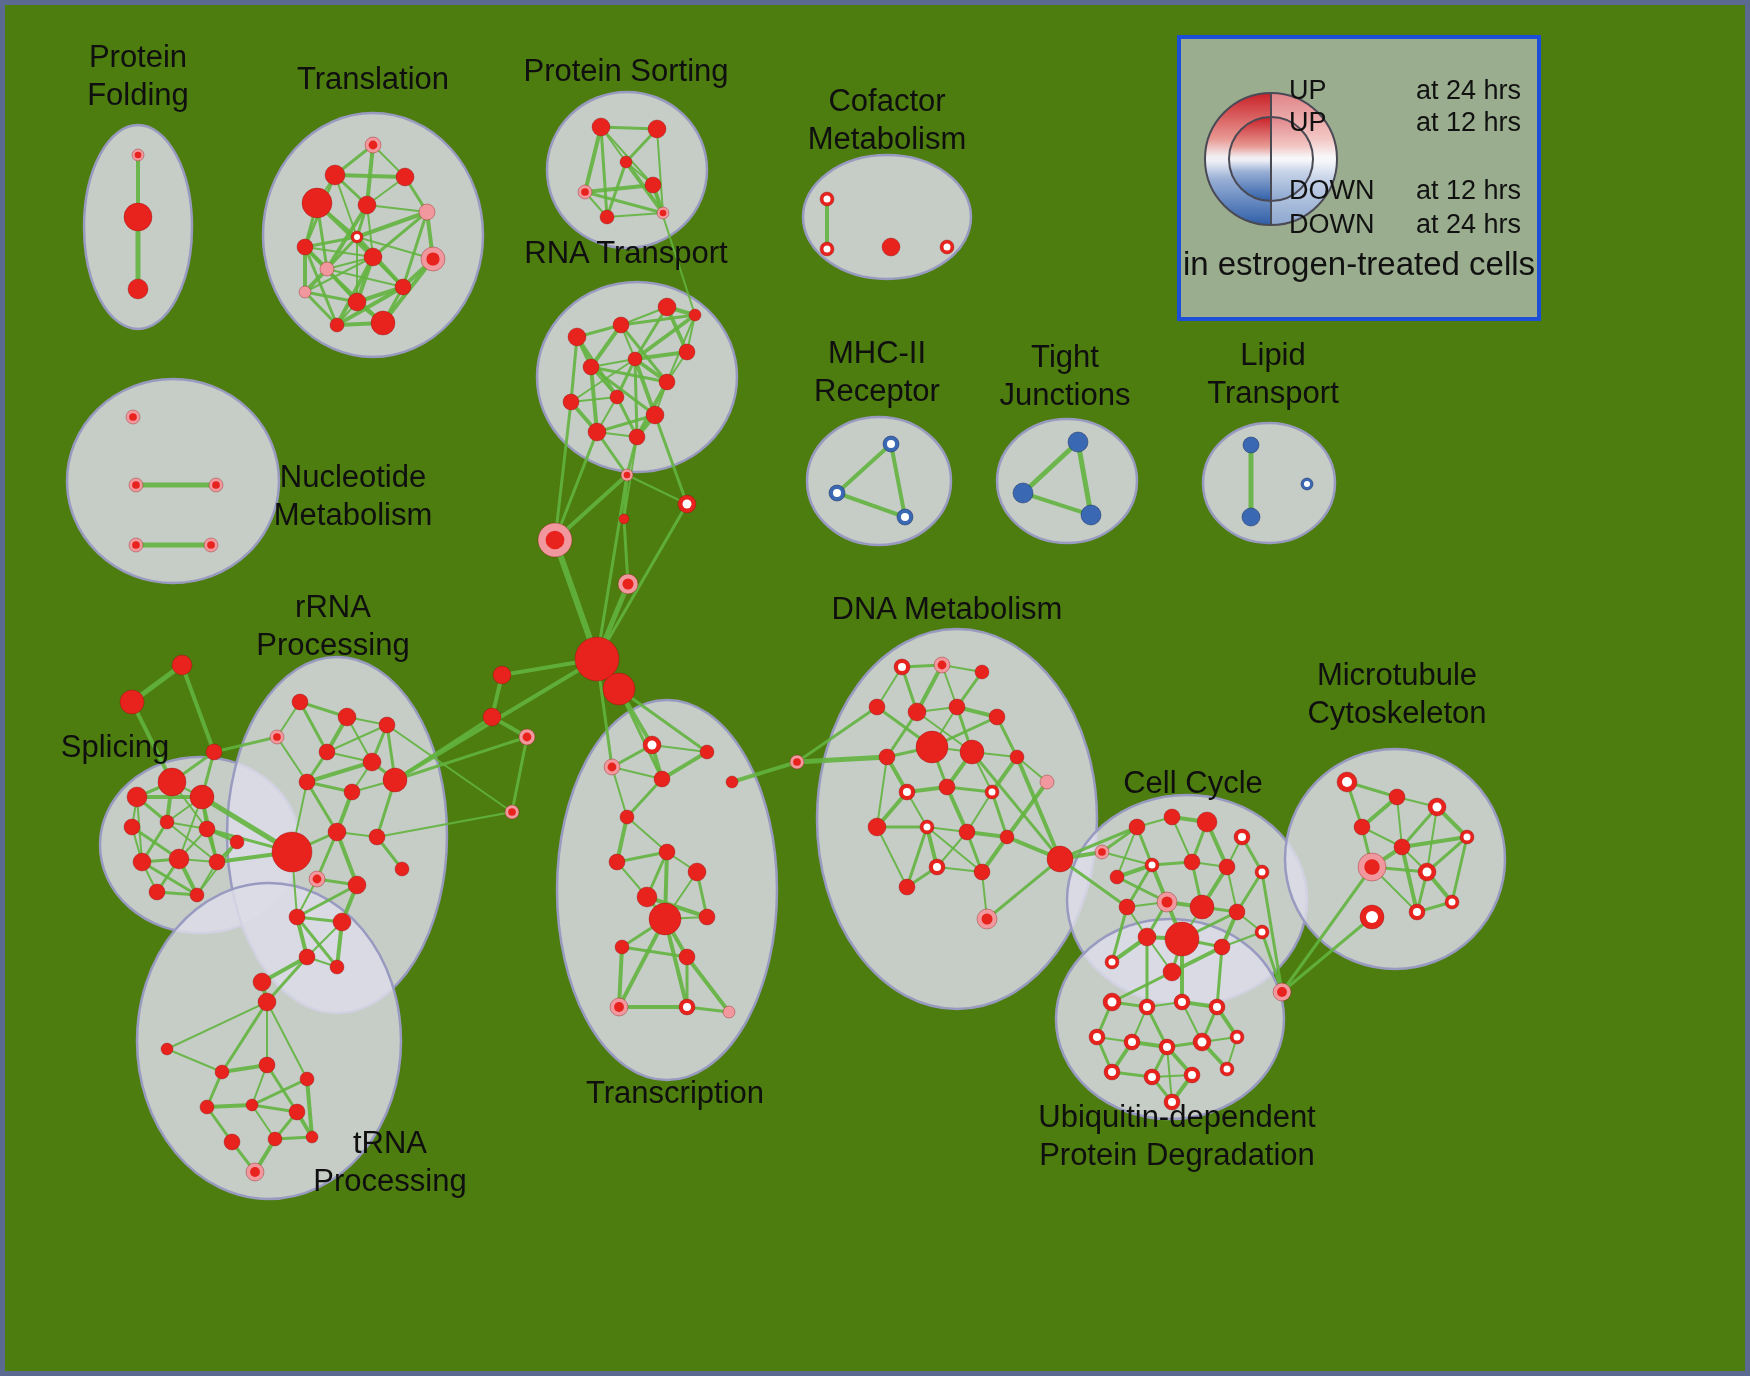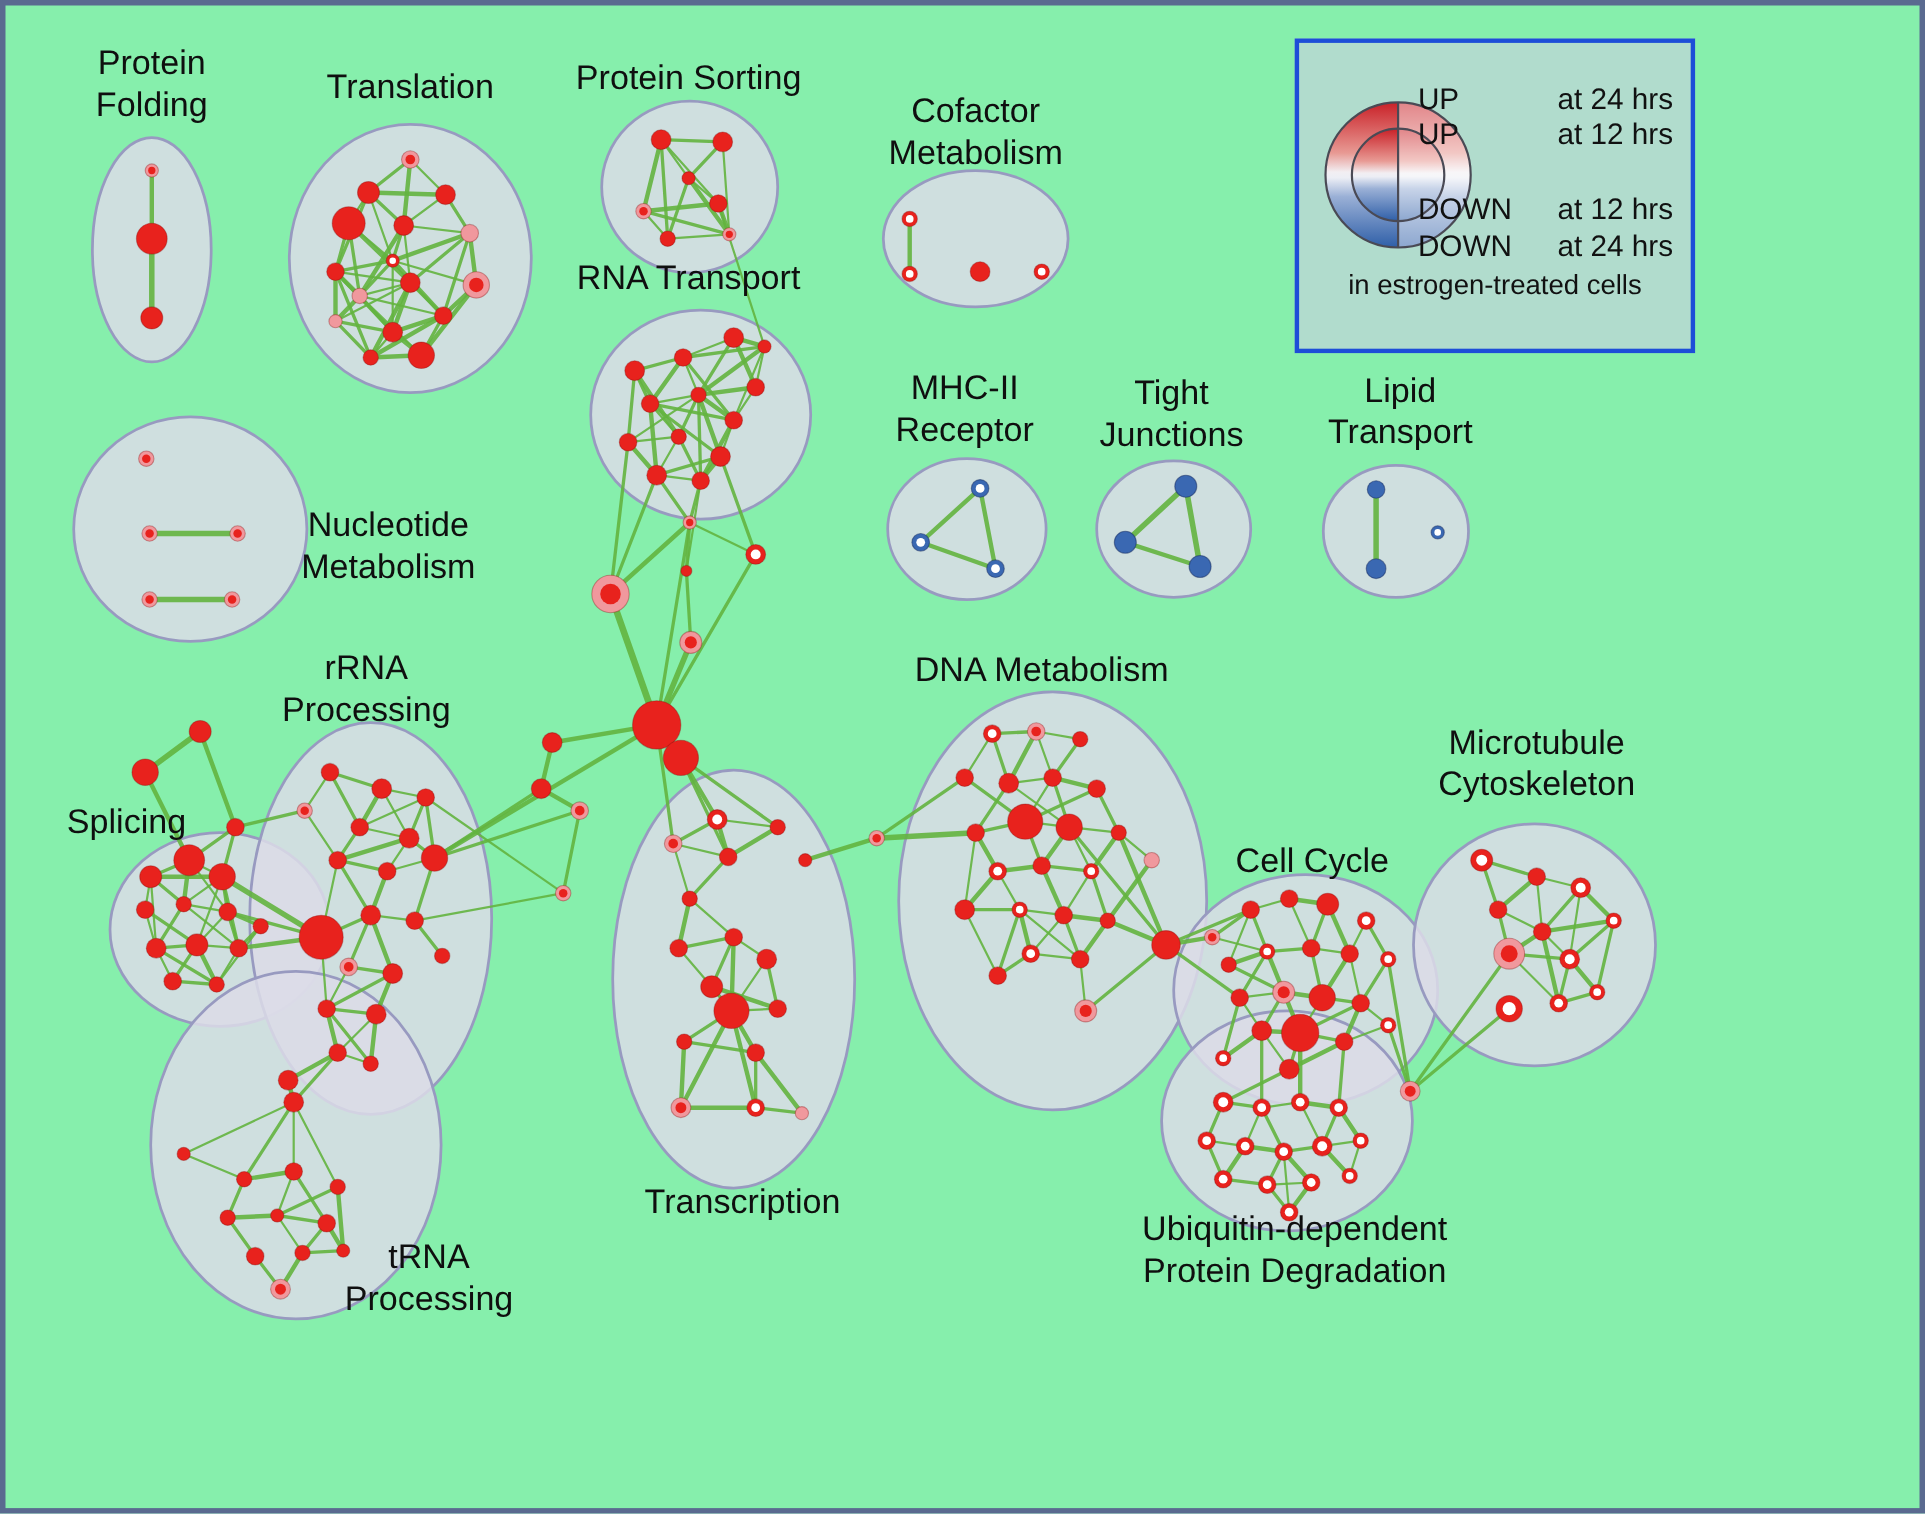--- a/index.html
+++ b/index.html
@@ -1,33 +1,33 @@
 <!DOCTYPE html>
 <html><head>
 <meta charset="utf-8">
 <style>
   html,body{margin:0;padding:0;background:#b9bad4;}
   .stage{
     position:relative;width:1750px;height:1376px;box-sizing:border-box;
-    background:#86efac;border:5px solid #5a6a90;overflow:hidden;
+    background:#4d7c0f;border:5px solid #5a6a90;overflow:hidden;
     font-family:"Liberation Sans",sans-serif;
   }
   svg.net{position:absolute;left:0;top:0;}
   svg text{font-family:"Liberation Sans",sans-serif;}
   .legend{
     position:absolute;left:1172px;top:30px;width:364px;height:286px;
     box-sizing:border-box;border:4px solid #1d4ed8;background:rgba(206,207,226,0.6);
   }
   .legend .donut{position:absolute;left:0;top:30px;}
   .lrow{
     position:absolute;left:108px;width:232px;display:flex;
     justify-content:space-between;font-size:27px;color:#111;line-height:30px;
   }
   .r0{top:36px}.r1{top:68px}.r2{top:136px}.r3{top:170px}
-  .lcap{position:absolute;left:0;width:100%;text-align:center;font-size:25px;color:#111;}
+  .lcap{position:absolute;left:0;width:100%;text-align:center;font-size:33px;color:#111;}
   .c0{top:206px}.c1{top:240px}
 </style>
 </head>
 <body>
 
 <div class="stage">
 
   <svg id="net" class="net" width="1750" height="1376" viewBox="0 0 1750 1376">
       <g>
         <ellipse cx="133" cy="222" rx="54" ry="102" fill="#dcdce8" fill-opacity="0.85" stroke="#989ac0" stroke-width="2.5"></ellipse>

